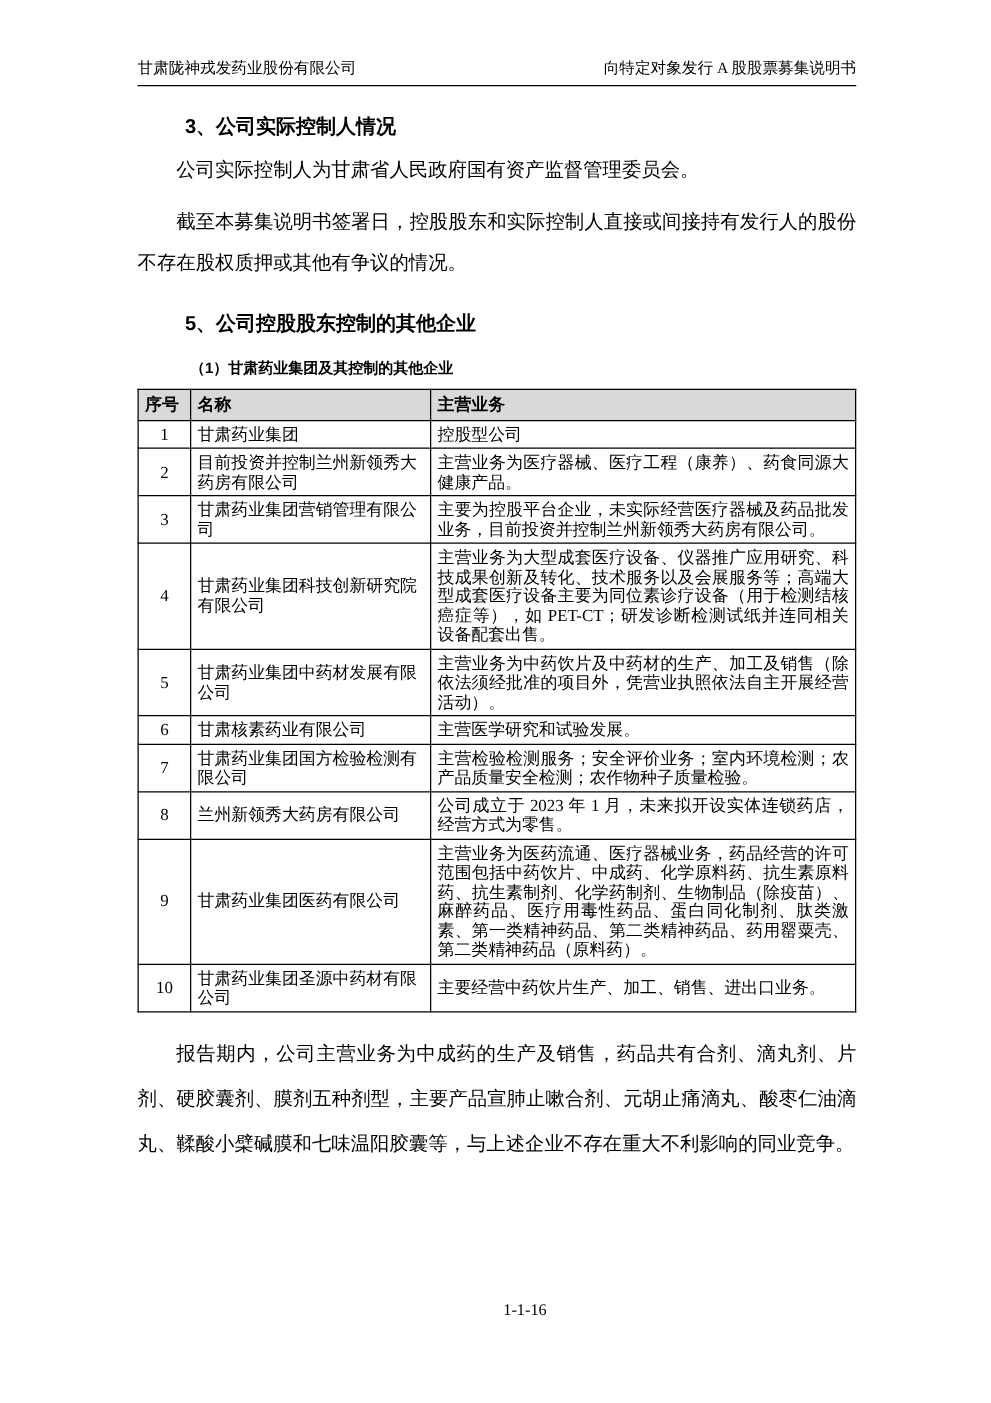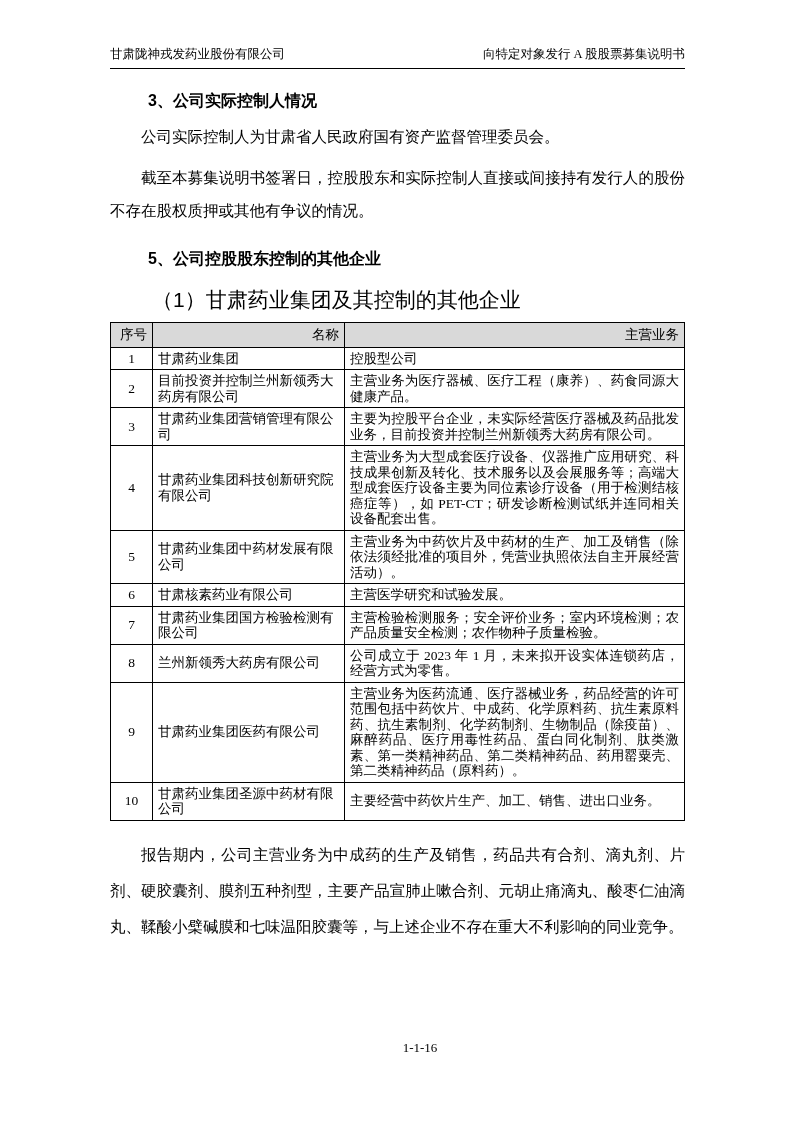--- a/index.html
+++ b/index.html
@@ -18,30 +18,30 @@
   .hd {
     font-family: "Liberation Sans", "DejaVu Sans", sans-serif;
     font-size: 16px; font-weight: bold; margin: 22px 0 0 38px;
   }
   .para {
     font-size: 15.5px; line-height: 33px; text-indent: 2em;
     text-align: justify; margin-top: 8px;
   }
   .sub-hd {
     font-family: "Liberation Sans", "DejaVu Sans", sans-serif;
-    font-size: 21px; font-weight: normal; margin: 16px 0 0 42px;
+    font-size: 12px; font-weight: bold; margin: 16px 0 0 42px;
   }
   table.subs { width: 100%; border-collapse: collapse; table-layout: fixed; margin-top: 8px; }
   table.subs th, table.subs td {
     border: 1px solid #000; font-size: 13.5px; line-height: 15.5px;
     padding: 3px 5px; vertical-align: middle;
   }
   table.subs th {
     font-family: "Liberation Sans", "DejaVu Sans", sans-serif;
-    font-weight: normal; text-align: right; padding: 4px 5px;
+    font-weight: bold; text-align: left; padding: 4px 5px;
   }
   col.col-no { width: 42px; }
   col.col-name { width: 192px; }
   td.cell-no { text-align: center; }
   td.cell-name { text-align: left; }
   td.cell-biz { text-align: justify; }
   .closing { line-height: 36px; margin-top: 16px; }
   .footer {
     position: absolute; left: 0; right: 0; top: 1040px;
     text-align: center; font-size: 13px; padding-left: 47px;

